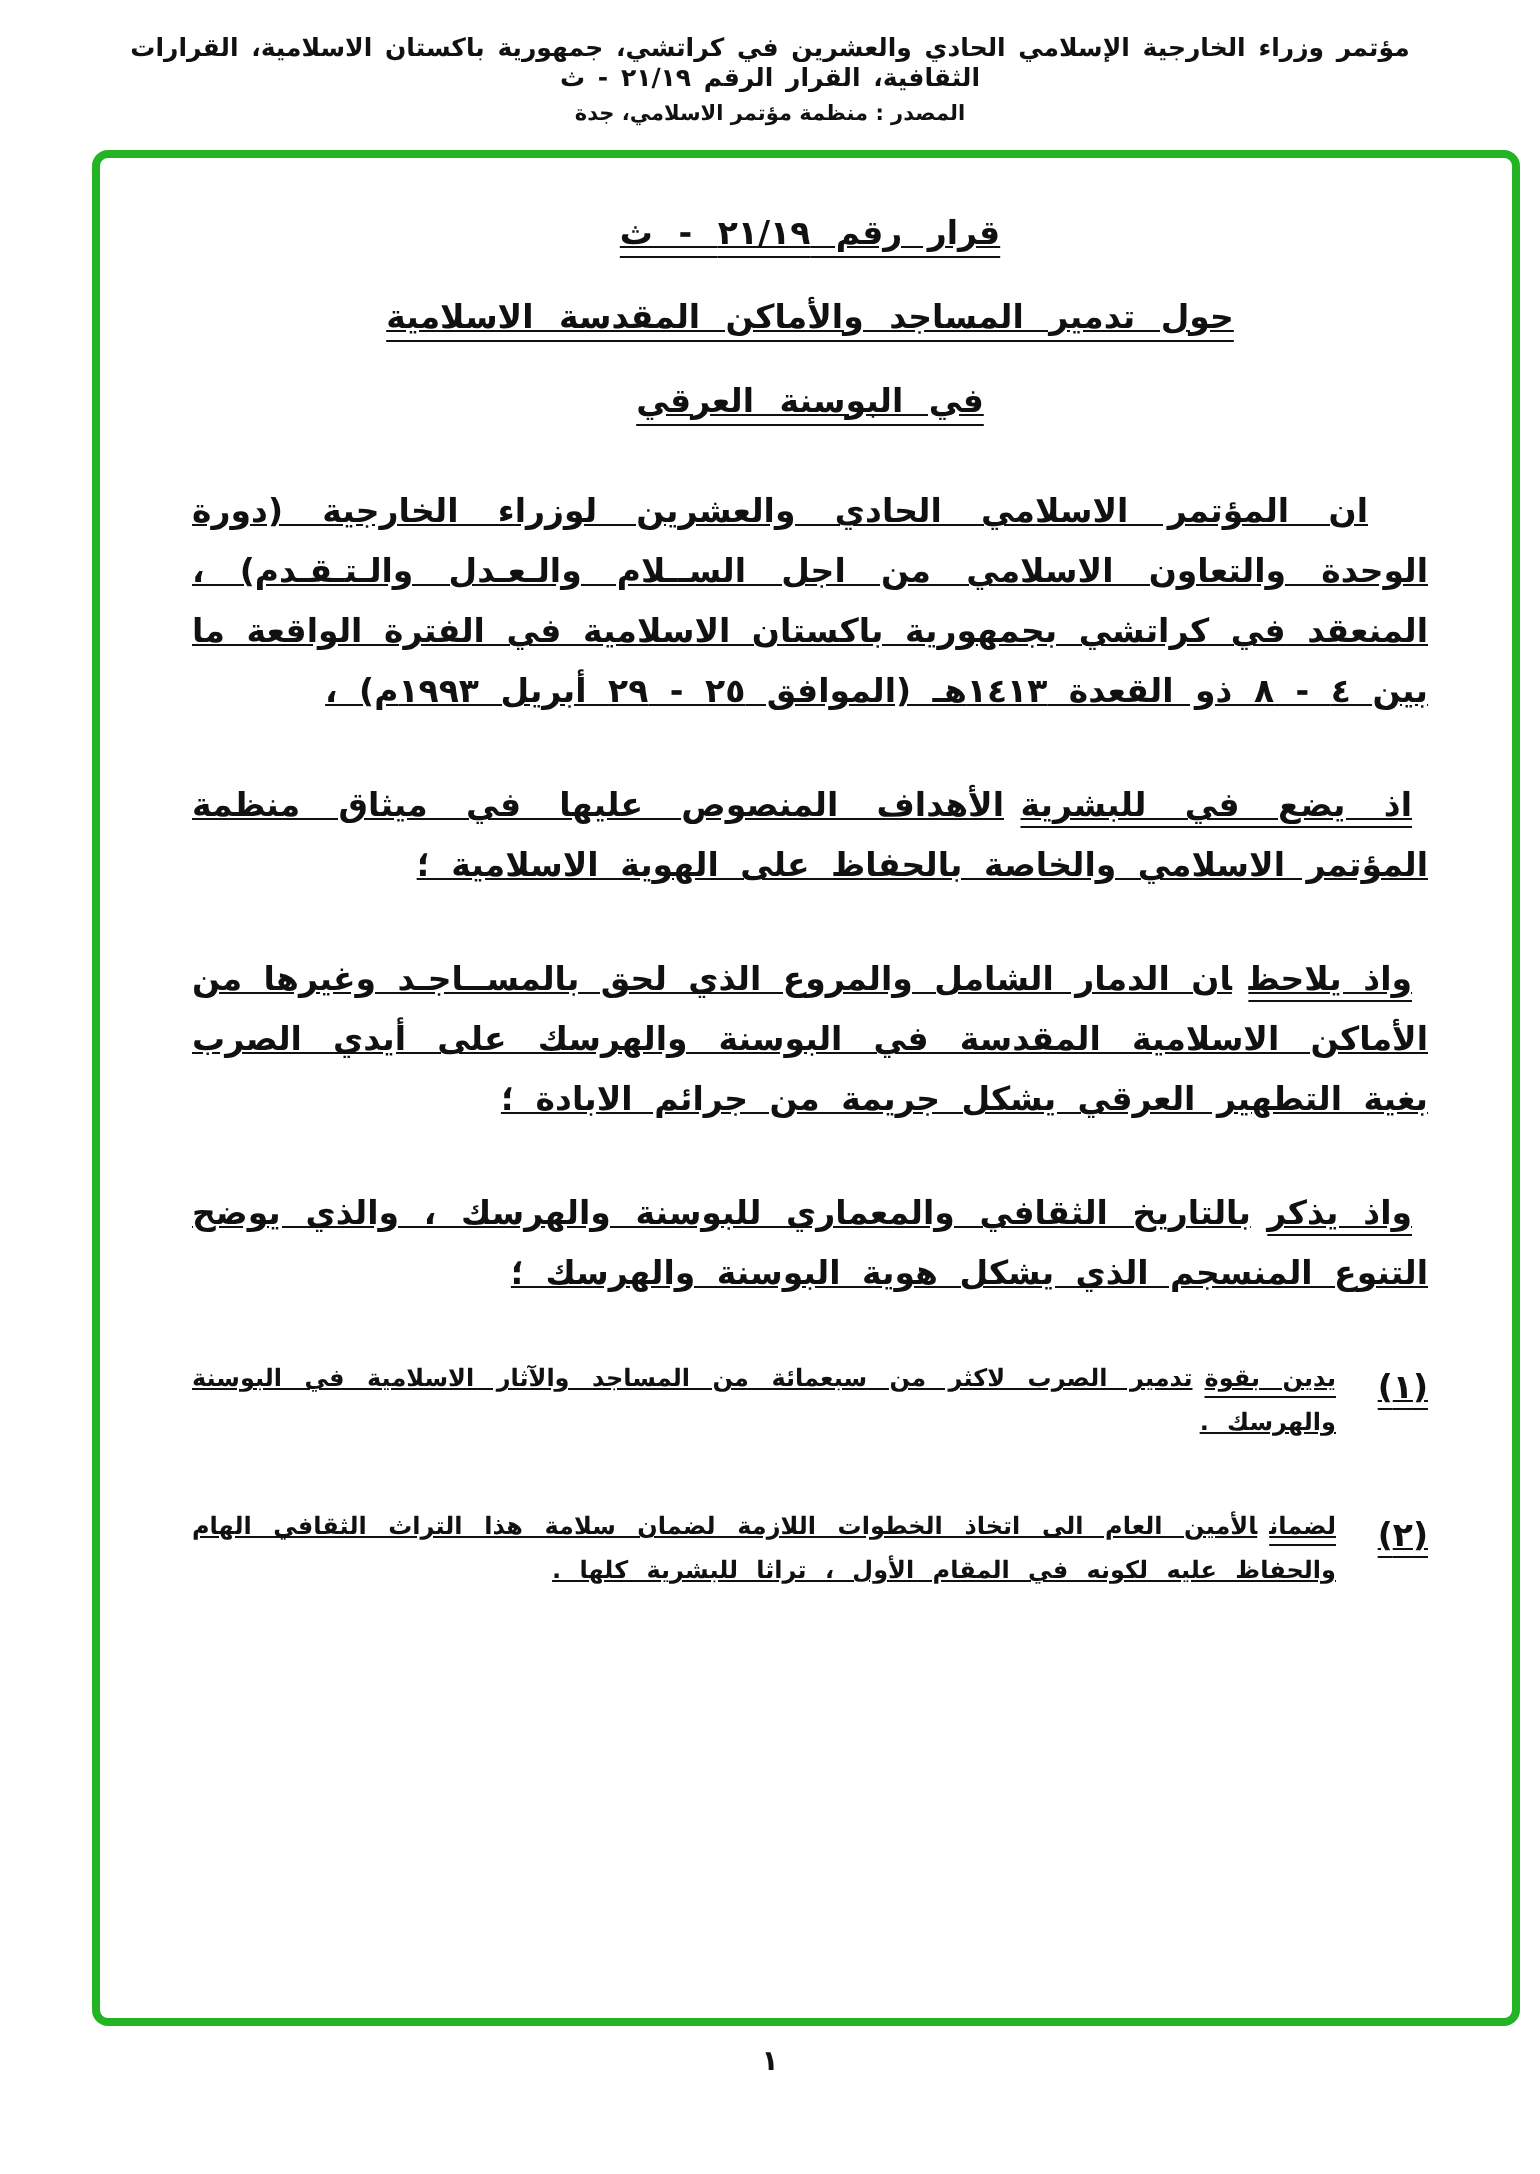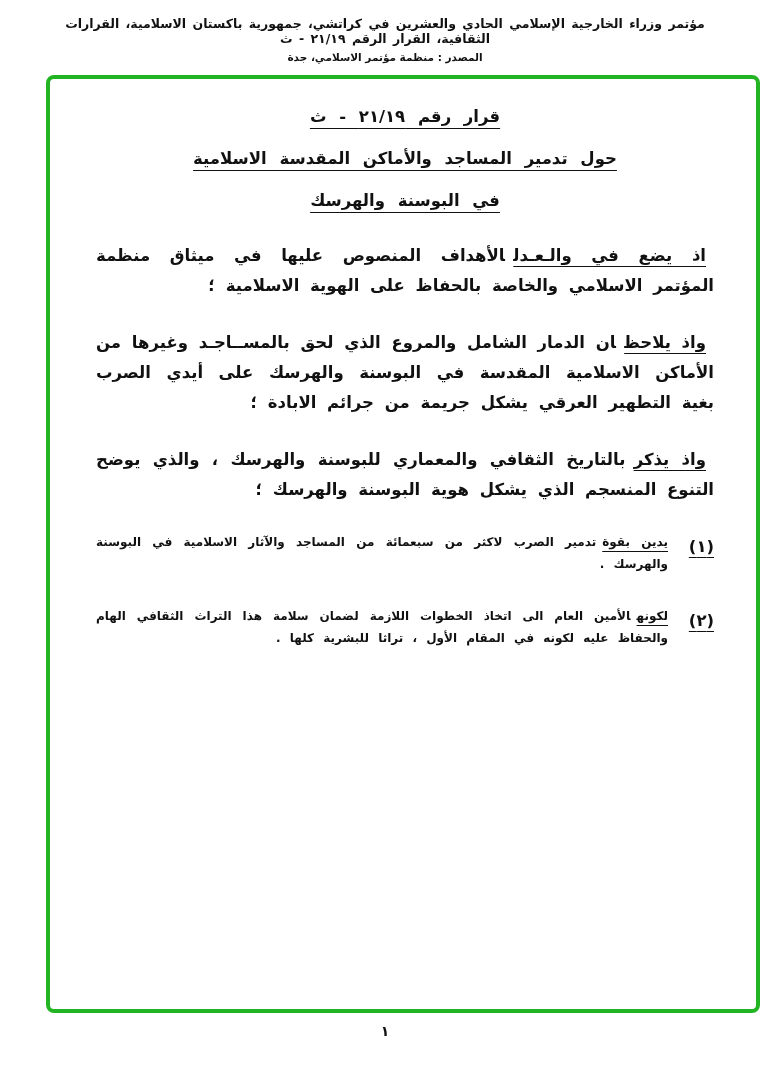--- a/index.html
+++ b/index.html
@@ -38,20 +38,21 @@
   
   .green-frame {
     direction: rtl;
     box-sizing: border-box;
     width: 714px;
     margin: 12px auto 0 auto;
     border: 4px solid #a21caf;
     border-radius: 8px;
     padding: 26px 42px 30px 46px;
     min-height: 938px;
+    text-decoration: underline;
   }
   
   .titles {
     text-align: center;
     margin-bottom: 28px;
   }
   .title-line {
     font-size: 16.5px;
     font-weight: 700;
     word-spacing: 7px;
@@ -117,38 +118,39 @@
   <div class="scan-header">
     <div class="h1">مؤتمر وزراء الخارجية الإسلامي الحادي والعشرين في كراتشي، جمهورية باكستان الاسلامية، القرارات الثقافية، القرار الرقم ٢١/١٩ - ث</div>
     <div class="h2">المصدر : منظمة مؤتمر الاسلامي، جدة</div>
   </div>
 
   <div class="green-frame" style="border-color: rgb(34, 180, 34);">
 
     <div class="titles">
       <div class="title-line">قرار رقم ٢١/١٩ - ث</div>
       <div class="title-line">حول تدمير المساجد والأماكن المقدسة الاسلامية</div>
-      <div class="title-line">في البوسنة والهرسك</div>
+      <div class="title-line">في البوسنة العرقي</div>
     </div>
 
+    <p class="para indent">ان المؤتمر الاسلامي الحادي والعشرين لوزراء الخارجية (دورة الوحدة والتعاون الاسلامي من اجل الســلام والـعـدل والـتـقـدم) ، المنعقد في كراتشي بجمهورية باكستان الاسلامية في الفترة الواقعة ما بين ٤ - ٨ ذو القعدة ١٤١٣هـ (الموافق ٢٥ - ٢٩ أبريل ١٩٩٣م) ،</p>
 
-    <p class="para clause"><span class="lead">اذ يضع في والـعـدل</span><span>الأهداف المنصوص عليها في ميثاق منظمة المؤتمر الاسلامي والخاصة بالحفاظ على الهوية الاسلامية ؛</span></p>
+    <p class="para clause"><span class="lead">اذ يضع في للبشرية</span><span>الأهداف المنصوص عليها في ميثاق منظمة المؤتمر الاسلامي والخاصة بالحفاظ على الهوية الاسلامية ؛</span></p>
 
     <p class="para clause"><span class="lead">واذ يلاحظ</span><span>ان الدمار الشامل والمروع الذي لحق بالمســاجـد وغيرها من الأماكن الاسلامية المقدسة في البوسنة والهرسك على أيدي الصرب بغية التطهير العرقي يشكل جريمة من جرائم الابادة ؛</span></p>
 
     <p class="para clause"><span class="lead">واذ يذكر</span><span>بالتاريخ الثقافي والمعماري للبوسنة والهرسك ، والذي يوضح التنوع المنسجم الذي يشكل هوية البوسنة والهرسك ؛</span></p>
 
 
     <div class="item">
       <span class="num">(١)</span>
       <p class="item-text"><span class="lead">يدين بقوة</span><span>تدمير الصرب لاكثر من سبعمائة من المساجد والآثار الاسلامية في البوسنة والهرسك .</span></p>
     </div>
 
     <div class="item">
       <span class="num">(٢)</span>
-      <p class="item-text"><span class="lead">لكونه</span><span>الأمين العام الى اتخاذ الخطوات اللازمة لضمان سلامة هذا التراث الثقافي الهام والحفاظ عليه لكونه في المقام الأول ، تراثا للبشرية كلها .</span></p>
+      <p class="item-text"><span class="lead">لضمان</span><span>الأمين العام الى اتخاذ الخطوات اللازمة لضمان سلامة هذا التراث الثقافي الهام والحفاظ عليه لكونه في المقام الأول ، تراثا للبشرية كلها .</span></p>
     </div>
 
   </div>
 
   <div class="page-num">١</div>
 
 </div>
 
 </body></html>

